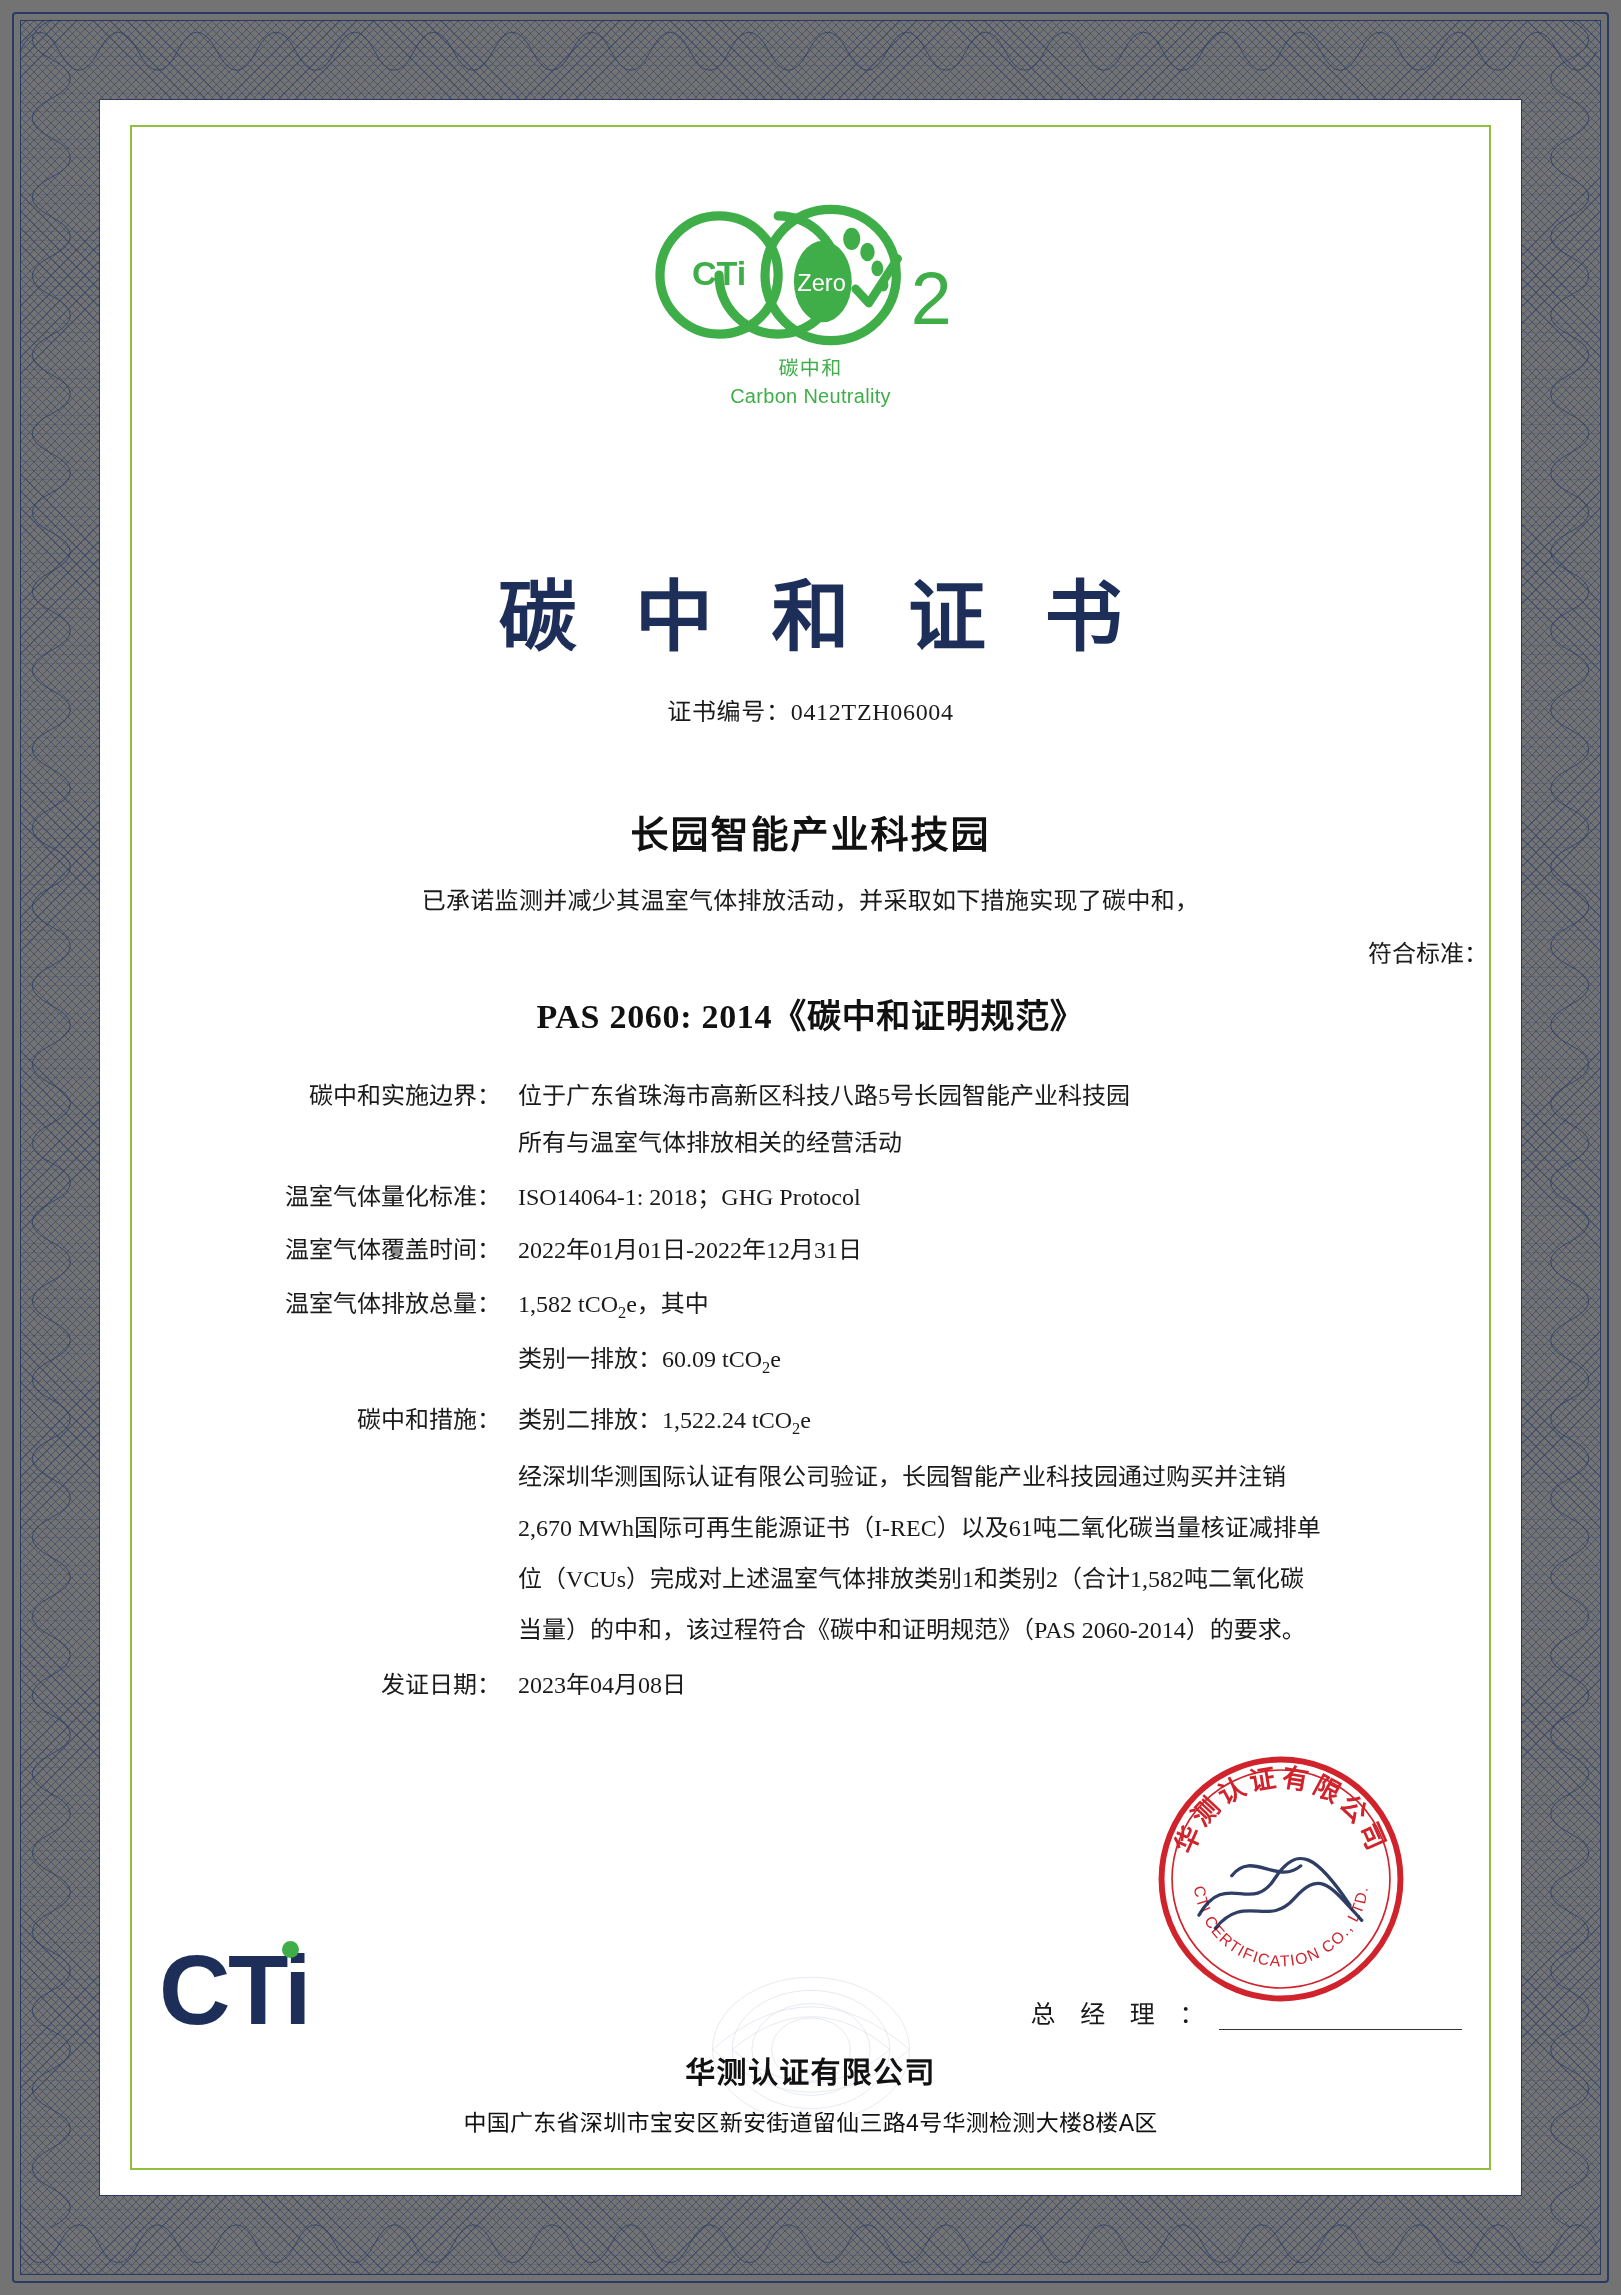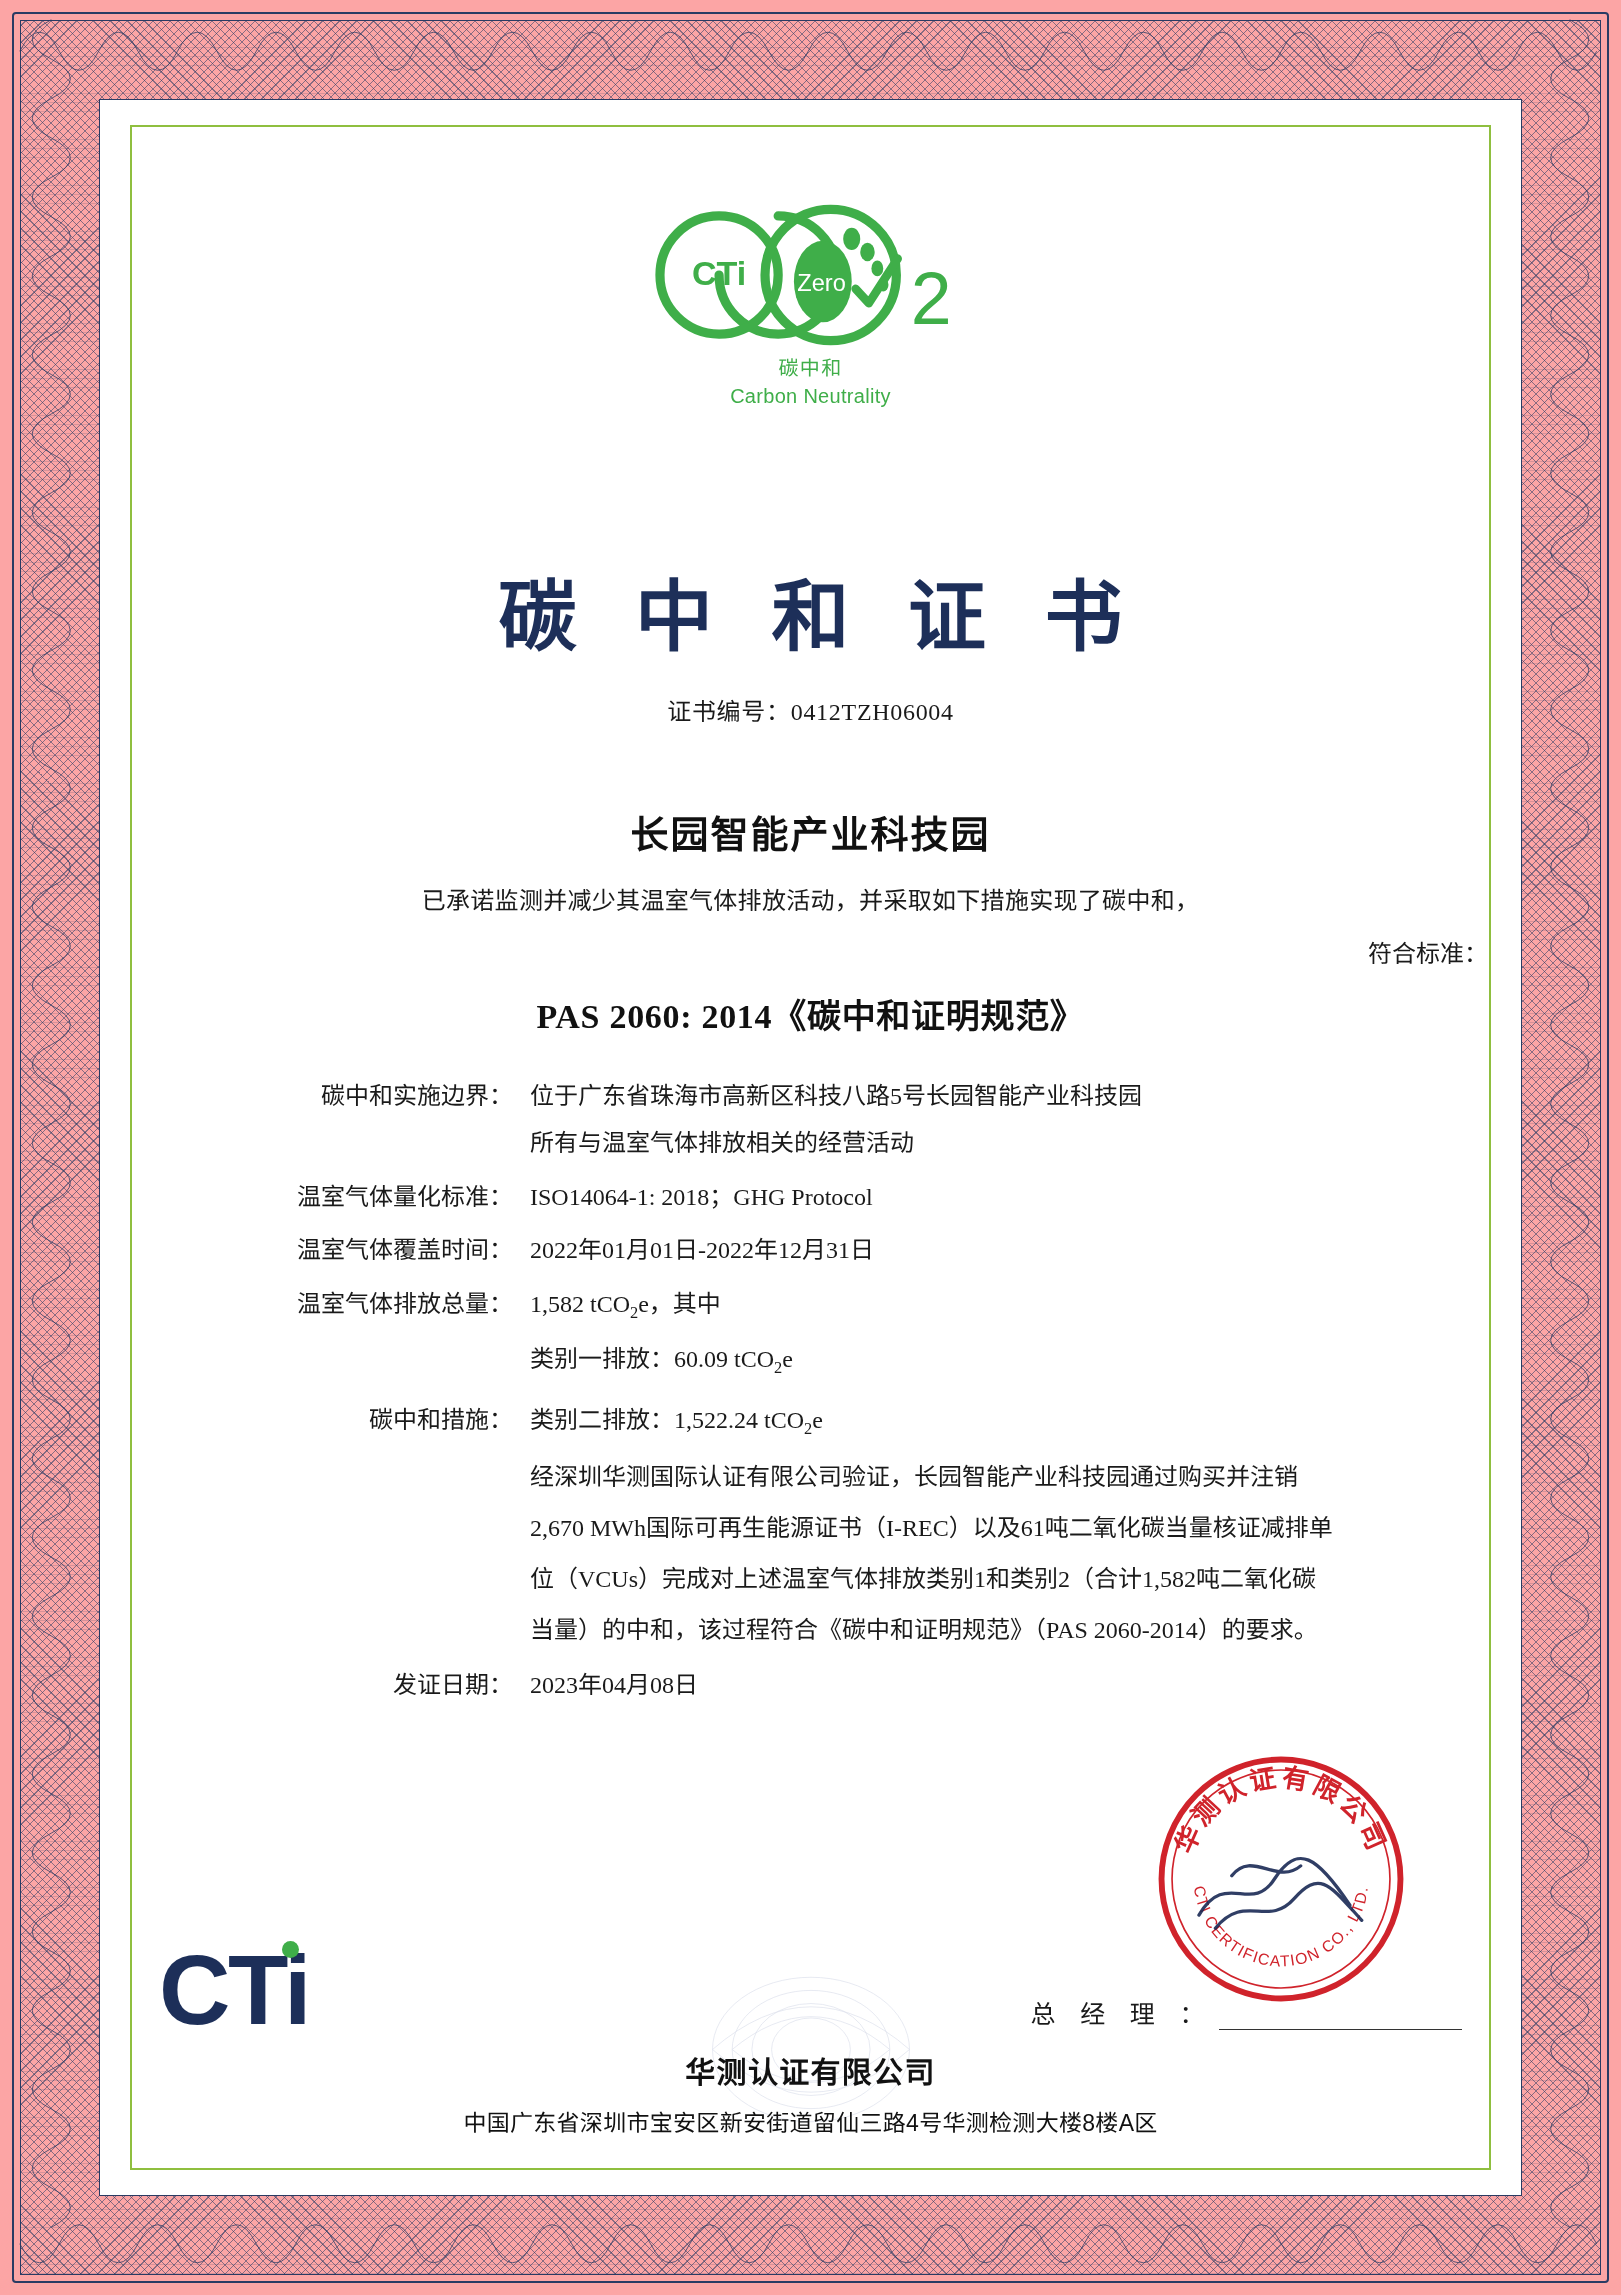--- a/index.html
+++ b/index.html
@@ -13,21 +13,21 @@
     font-family: "Liberation Serif", serif;
     color: #1a1a1a;
     position: relative;
     overflow: hidden;
   }
 
   
   .certificate {
     position: absolute;
     inset: 0;
-    background: #fca5a5;
+    background: #737373;
   }
 
   .border-outer {
     position: absolute;
     left: 12px;
     top: 12px;
     right: 12px;
     bottom: 12px;
     border: 2px solid #2a3b63;
     border-radius: 4px;
@@ -194,21 +194,20 @@
   .fields {
     position: absolute;
     top: 946px;
     left: 0;
     right: 0;
   }
   .field-row {
     display: flex;
     align-items: flex-start;
     margin-bottom: 6.6px;
-    padding-left: 12px;
   }
   .field-label {
     width: 368px;
     text-align: right;
     padding-right: 17px;
     font-size: 24px;
     line-height: 47px;
     white-space: nowrap;
   }
   .field-value {

